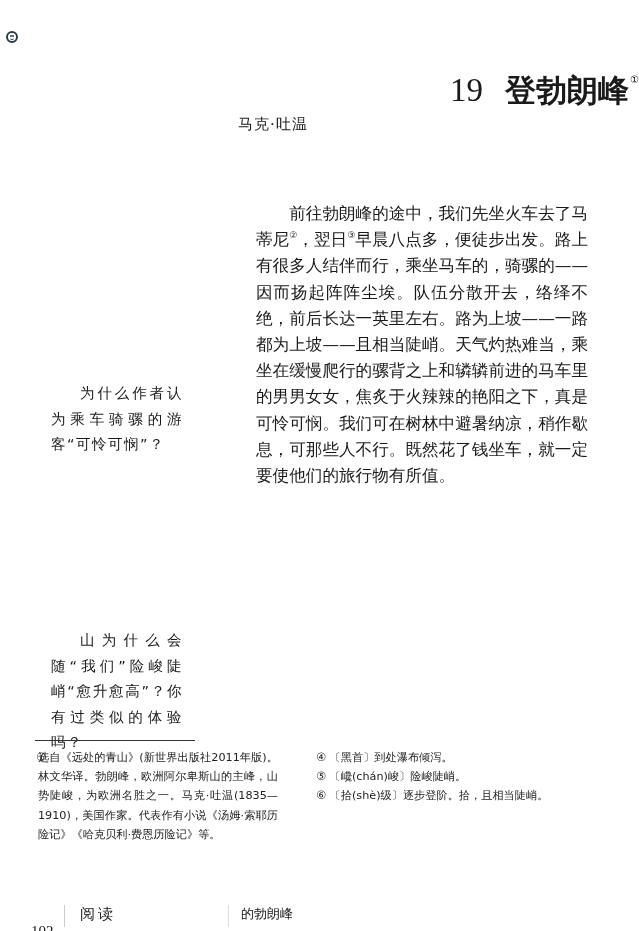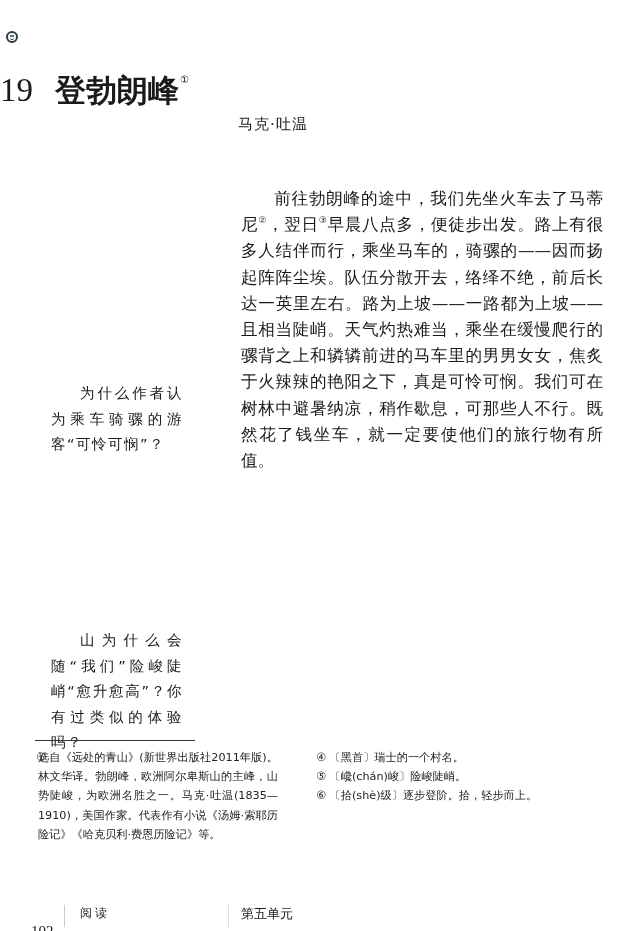--- a/index.html
+++ b/index.html
@@ -11,46 +11,46 @@
     #smiley {
       left: 6px; top: 31px; width: 12px; height: 12px; border-radius: 50%;
       border: 2px solid #2b3d44; box-sizing: border-box; background: #fff;
     }
     #smiley::before, #smiley::after {
       content: ""; position: absolute; top: 2px; width: 2px; height: 2px; background: #2b3d44; border-radius: 50%;
     }
     #smiley::before { left: 2px; } #smiley::after { right: 2px; }
     #smiley .mouth { position:absolute; left:2px; bottom:1px; width:4px; height:2px; border-bottom:1.5px solid #2b3d44; border-radius:0 0 4px 4px; }
 
-    #title { left: 0; width: 639px; top: 60px; text-align: left; font-size: 31px; line-height: 40px; font-weight: bold; }
+    #title { left: 0; width: 639px; top: 60px; text-align: right; font-size: 31px; line-height: 40px; font-weight: bold; }
     #title .num { font-weight: normal; font-family: "Liberation Serif", serif; font-size: 33px; margin-right: 22px; }
     #title sup { font-size: 10px; font-weight: normal; vertical-align: 18px; margin-left: 1px; }
     #author { left: 0; width: 546px; top: 115px; text-align: center; font-size: 15px; letter-spacing: 1px; }
 
     #body { left: 241px; top: 186px; width: 362px; font-size: 16.6px; line-height: 26.2px; text-align: justify; }
-    #body p { margin: 0; text-indent: 2em; }
+    #body p { margin: 15px; text-indent: 2em; }
     #body sup { font-size: 9px; vertical-align: 7px; line-height: 0; }
 
     .side { font-family: "DejaVu Sans", "Liberation Sans", sans-serif; font-size: 14.5px; line-height: 25.5px; width: 162px; letter-spacing: 1.5px; text-align: justify; }
     .side p { margin: 15px; text-indent: 2em; }
     #side1 { left: 36px; top: 366px; }
     #side2 { left: 36px; top: 613px; }
 
     #fnrule { left: 35px; top: 740px; width: 160px; height: 0; border-top: 1px solid #333; }
     .fn { font-family: "DejaVu Sans", "Liberation Sans", sans-serif; font-size: 11.2px; line-height: 19.2px; color: #222; }
     #fn1 { left: 36px; top: 748px; width: 242px; }
     #fn1 .mark { position: absolute; left: 0; top: 0; }
     #fn1 .txt { margin-left: 2px; display: block; text-align: justify; }
     #fnright { left: 316px; top: 748px; width: 300px; }
     #fnright div { white-space: nowrap; }
 
     #footer { left: 0; top: 905px; width: 639px; height: 20px; font-size: 14px; font-family: "Liberation Serif", serif; }
     #pagenum { left: 31px; top: 0; font-size: 15px; margin-top: 18px; }
     #sep1 { left: 64px; top: 0; width: 0; height: 22px; border-left: 1px solid #ccc; }
-    #section { left: 80px; top: 0; letter-spacing: 3px; font-family: "DejaVu Serif", serif; font-size: 12px; }
+    #section { left: 80px; top: 0; letter-spacing: 3px; font-family: "DejaVu Serif", serif; font-size: 15px; }
     #sep2 { left: 228px; top: 0; width: 0; height: 22px; border-left: 1px solid #ddd; }
     #unit { left: 241px; top: 0; font-family: "DejaVu Serif", serif; font-size: 13px; }
   </style>
 </head>
 <body>
 
 <div id="smiley" class="abs">
     <span class="mouth"></span>
   </div>
 
@@ -71,24 +71,24 @@
   </div>
 
 <div id="fnrule" class="abs"></div>
 
 <div id="fn1" class="abs fn">
   <span class="mark">①</span>
   <span class="txt">选自《远处的青山》(新世界出版社2011年版)。林文华译。勃朗峰，欧洲阿尔卑斯山的主峰，山势陡峻，为欧洲名胜之一。马克·吐温(1835—1910)，美国作家。代表作有小说《汤姆·索耶历险记》《哈克贝利·费恩历险记》等。</span>
 </div>
 
 <div id="fnright" class="abs fn">
-  <div><span>④</span> <span>〔黑首〕瑞士的一个村名。</span></div>
+  <div><span>④</span> <span>〔黑首〕到处瀑布倾泻。</span></div>
   <div><span>⑤</span> <span>〔巉(chán)峻〕险峻陡峭。</span></div>
-  <div><span>⑥</span> <span>〔拾(shè)级〕逐步登阶。拾，轻步而上。</span></div>
+  <div><span>⑥</span> <span>〔拾(shè)级〕逐步登阶。拾，且相当陡峭。</span></div>
 </div>
 
 <div id="footer" class="abs">
   <span id="pagenum" class="abs">102</span>
   <span id="sep1" class="abs"></span>
   <span id="section" class="abs">阅读</span>
   <span id="sep2" class="abs"></span>
-  <span id="unit" class="abs">第五单元</span>
+  <span id="unit" class="abs">的勃朗峰</span>
 </div>
 
 </body></html>

